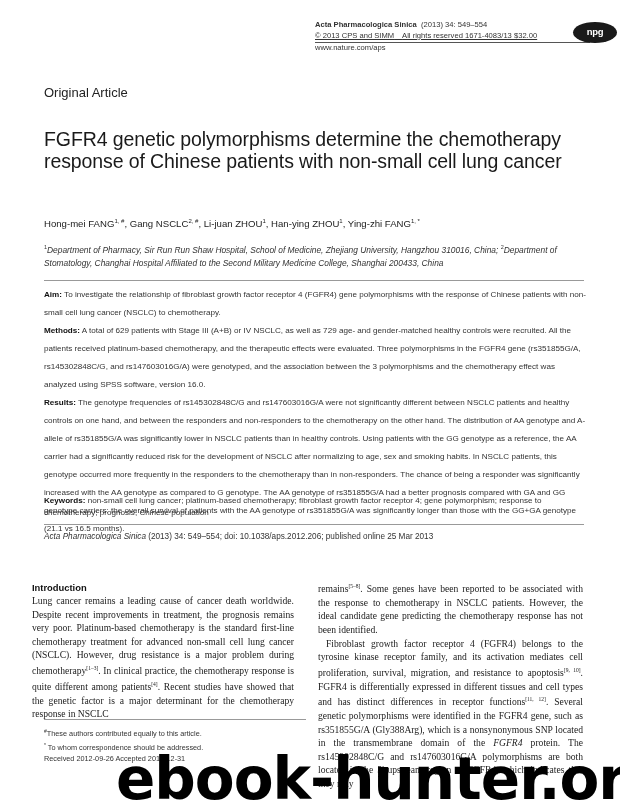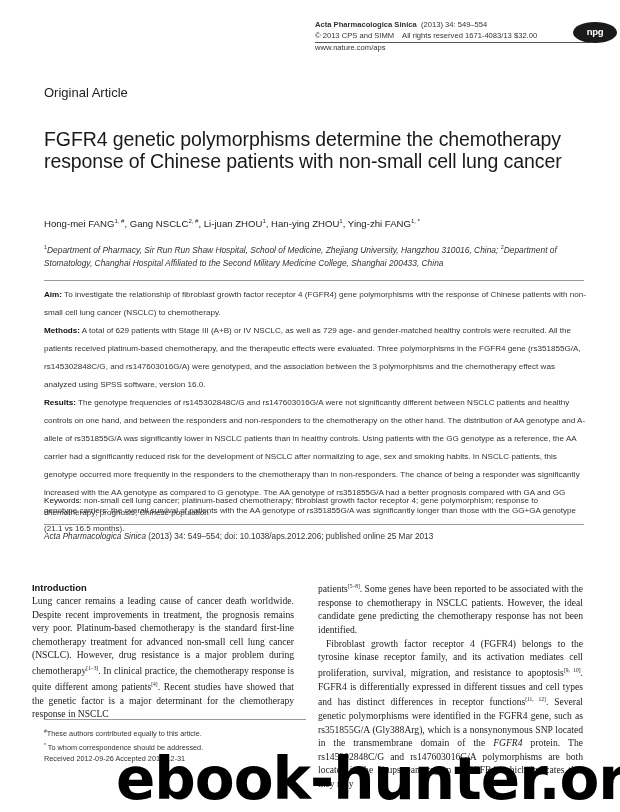--- a/index.html
+++ b/index.html
@@ -1,41 +1,41 @@
 <!DOCTYPE html>
 <html><head>
 <meta charset="utf-8">
 <style>
   * { box-sizing: border-box; margin: 0; padding: 0; }
   html, body { width: 620px; height: 812px; background: #ffffff; overflow: hidden; }
   body { position: relative; font-family: "Liberation Sans", sans-serif; color: #222; }
 
   .journal-header { position: absolute; left: 315px; top: 20px; width: 275px; font-size: 7.6px; line-height: 10.5px; color: #333; }
   .journal-header .jname { font-weight: bold; }
-  .journal-header .line2 { border-bottom: 1px solid #555; padding-bottom: 1px; }
+  .journal-header .line2 { border-bottom: 1px solid #555; padding-bottom: 1px; text-decoration: underline; }
   .npg-logo { position: absolute; left: 573px; top: 22px; width: 44px; height: 21px; border-radius: 50%; background: #1a1a1a; color: #fff; font-size: 9.5px; font-weight: bold; text-align: center; line-height: 20px; letter-spacing: -0.3px; }
 
   .article-type { position: absolute; left: 44px; top: 85px; font-size: 13px; color: #222; }
 
   .title { position: absolute; left: 44px; top: 128px; width: 540px; font-size: 19.5px; font-weight: normal; line-height: 22px; color: #1a1a1a; letter-spacing: -0.1px; }
 
   .authors { position: absolute; left: 44px; top: 218px; font-size: 9.6px; color: #222; }
   .authors sup { font-size: 6px; }
 
   .affil { position: absolute; left: 44px; top: 241px; width: 540px; font-size: 8.4px; line-height: 13.6px; font-style: italic; color: #333; }
   .affil sup { font-size: 5.5px; font-style: normal; }
 
   .rule { position: absolute; left: 44px; width: 540px; height: 1px; background: #999; }
 
   .abstract { position: absolute; left: 44px; top: 286px; width: 542px; font-size: 8.1px; line-height: 18px; color: #333; }
   .abstract .lbl { font-weight: bold; color: #111; }
   .abstract p { margin: 0; }
 
   .keywords { position: absolute; left: 44px; top: 495px; width: 542px; font-size: 8.1px; line-height: 12.3px; color: #333; }
-  .keywords .lbl { font-weight: normal; color: #111; text-align: right; }
+  .keywords .lbl { font-weight: bold; color: #111; text-align: right; }
 
   .citation { position: absolute; left: 44px; top: 532px; font-size: 8.2px; color: #333; }
   .citation i { font-style: italic; }
 
   .col { position: absolute; top: 582px; width: 262px; font-family: "Liberation Serif", serif; font-size: 9.6px; line-height: 13.6px; text-align: justify; color: #222; }
   .col-left { left: 32px; }
   .col-right { left: 318px; width: 265px; top: 580px; }
   .col sup { font-size: 5.5px; }
   .section-head { font-family: "Liberation Sans", sans-serif; font-weight: bold; font-size: 9.4px; line-height: 12px; color: #111; }
   .indent { text-indent: 8px; }
@@ -95,21 +95,21 @@
 <div class="citation">
   <i>Acta Pharmacologica Sinica</i><span> (2013) 34: 549–554; doi: 10.1038/aps.2012.206; published online 25 Mar 2013</span>
 </div>
 
 <div class="col col-left">
   <div class="section-head">Introduction</div>
   <p><span>Lung cancer remains a leading cause of cancer death worldwide.  Despite recent improvements in treatment, the prognosis remains very poor.  Platinum-based chemotherapy is the standard first-line chemotherapy treatment for advanced non-small cell lung cancer (NSCLC).  However, drug resistance is a major problem during chemotherapy</span><sup>[1–3]</sup><span>.  In clinical practice, the chemotherapy response is quite different among patients</span><sup>[4]</sup><span>.  Recent studies have showed that the genetic factor is a major determinant for the chemotherapy response in NSCLC</span></p>
 </div>
 
 <div class="col col-right">
-  <p><span>patients</span><sup>[5–8]</sup><span>.  Some genes have been reported to be associated with the response to chemotherapy in NSCLC patients.  However, the ideal candidate gene predicting the chemotherapy response has not been identified.</span></p>
+  <p><span>remains</span><sup>[5–8]</sup><span>.  Some genes have been reported to be associated with the response to chemotherapy in NSCLC patients.  However, the ideal candidate gene predicting the chemotherapy response has not been identified.</span></p>
   <p class="indent"><span>Fibroblast growth factor receptor 4 (FGFR4) belongs to the tyrosine kinase receptor family, and its activation mediates cell proliferation, survival, migration, and resistance to apoptosis</span><sup>[9, 10]</sup><span>.  FGFR4 is differentially expressed in different tissues and cell types and has distinct differences in receptor functions</span><sup>[11, 12]</sup><span>.  Several genetic polymorphisms were identified in the FGFR4 gene, such as rs351855G/A (Gly388Arg), which is a nonsynonymous SNP located in the transmembrane domain of the </span><i>FGFR4</i><span> protein.  The rs145302848C/G and rs147603016G/A polymorphisms are both located in the 5′-upstream region of FGFR4, which indicates that they may</span></p>
 </div>
 
 <div class="fn-rule"></div>
 <div class="footnotes">
   <div><sup>#</sup><span>These authors contributed equally to this article.</span></div>
   <div><sup>*</sup><span> To whom correspondence should be addressed.</span></div>
   <div>Received 2012-09-26    Accepted 2012-12-31</div>
 </div>
 

